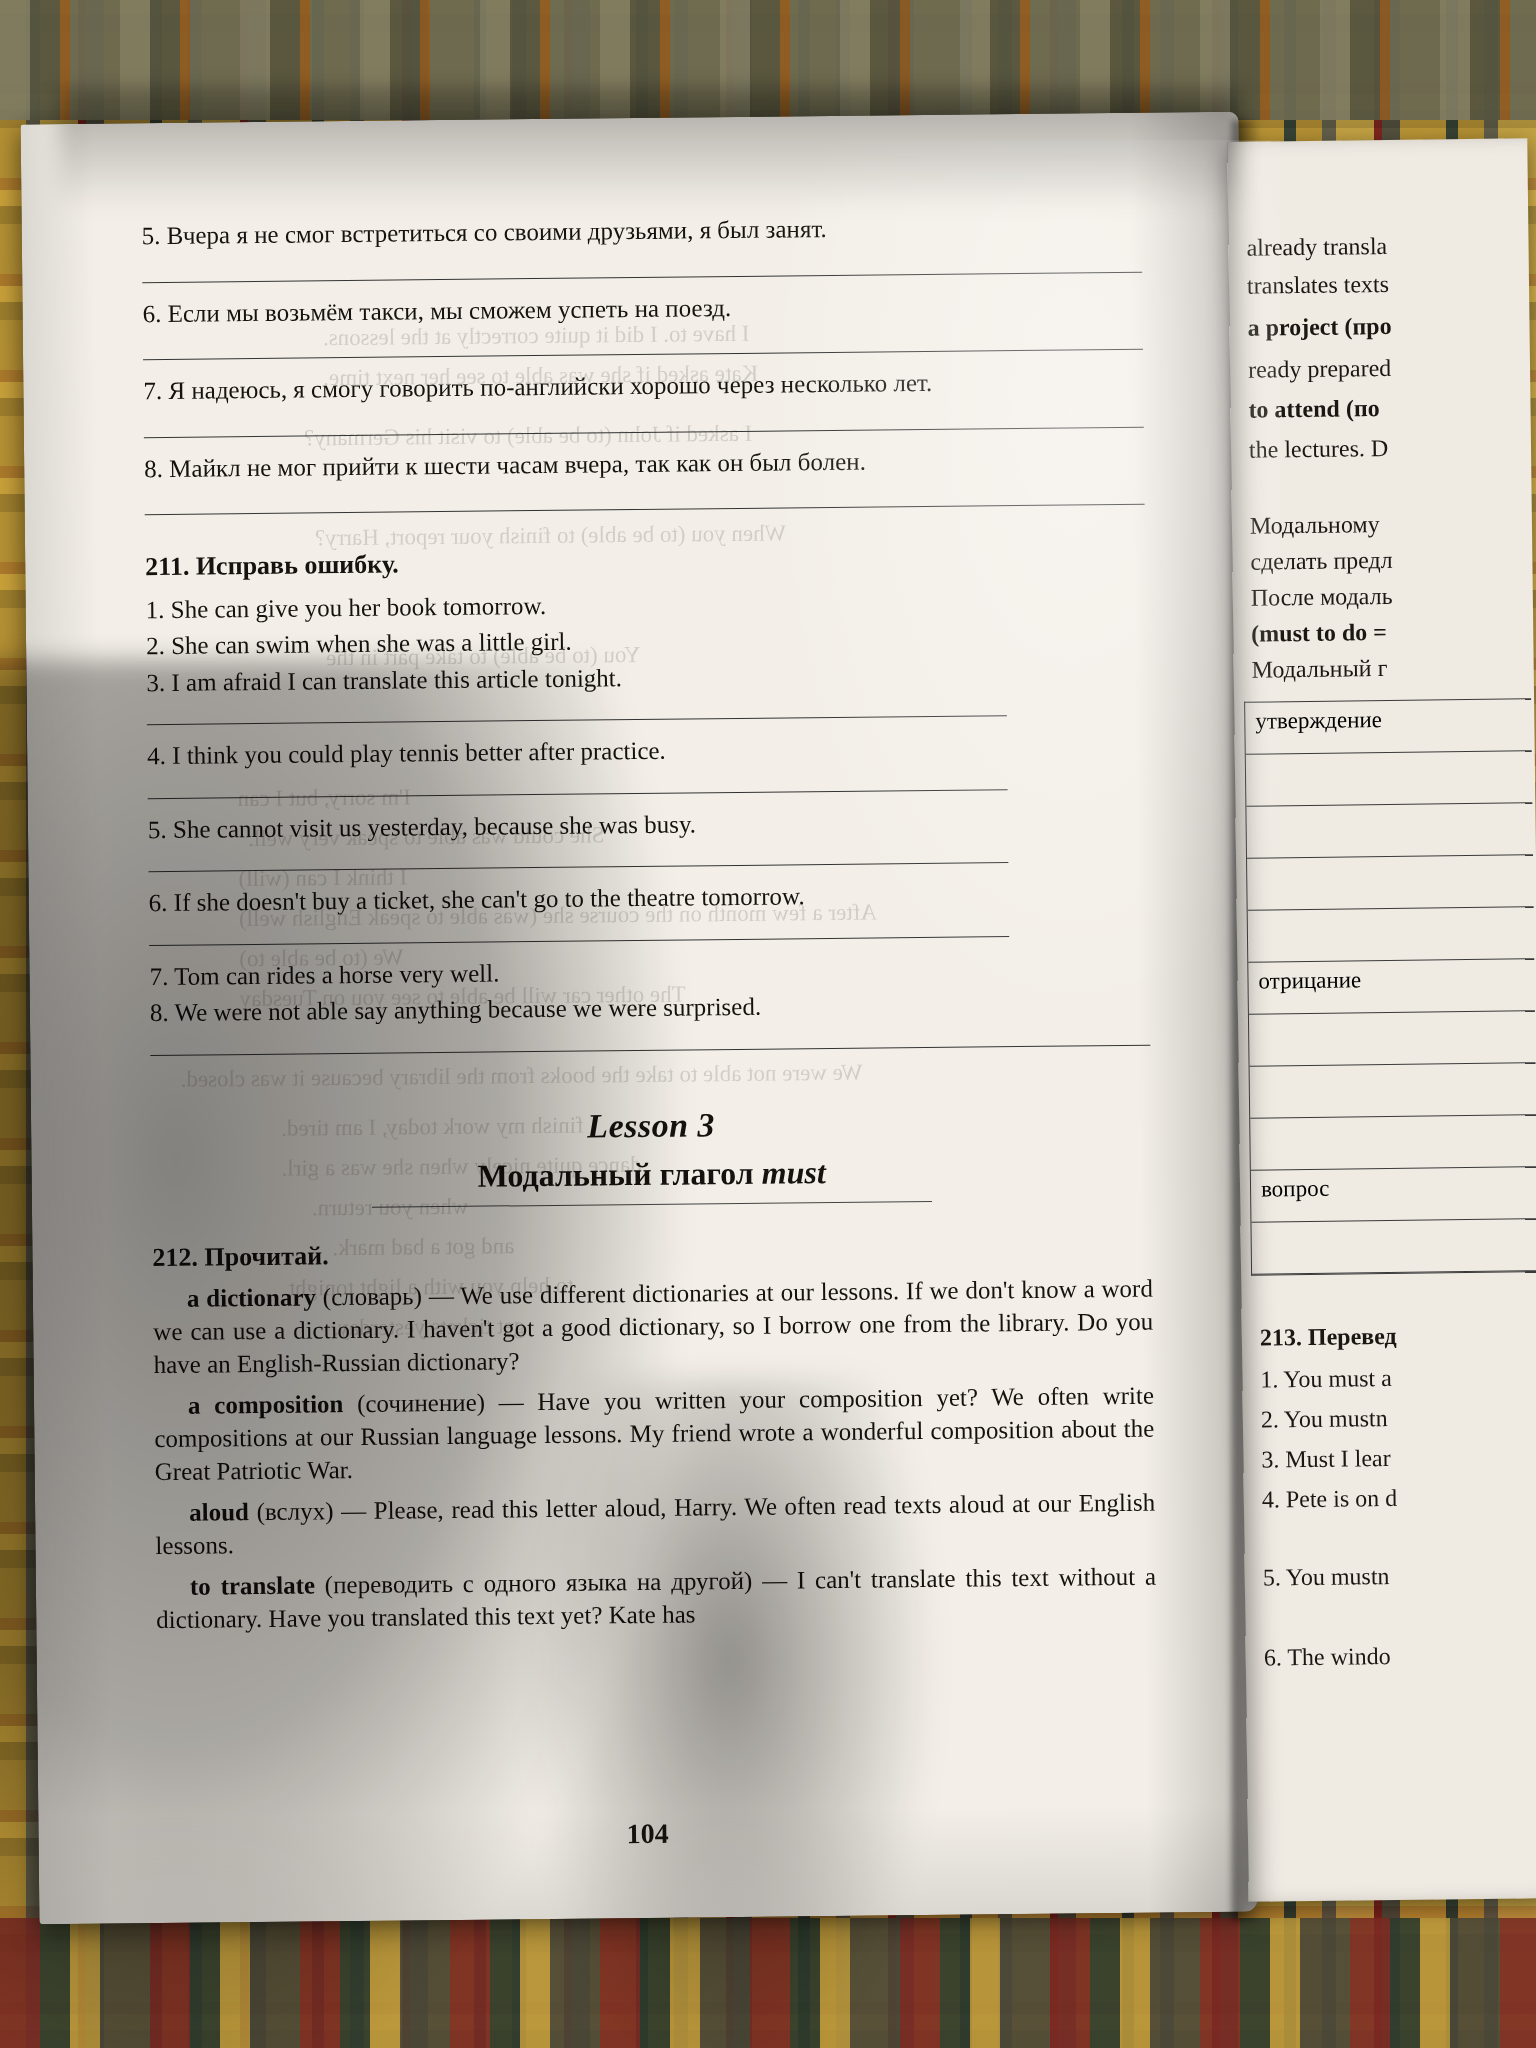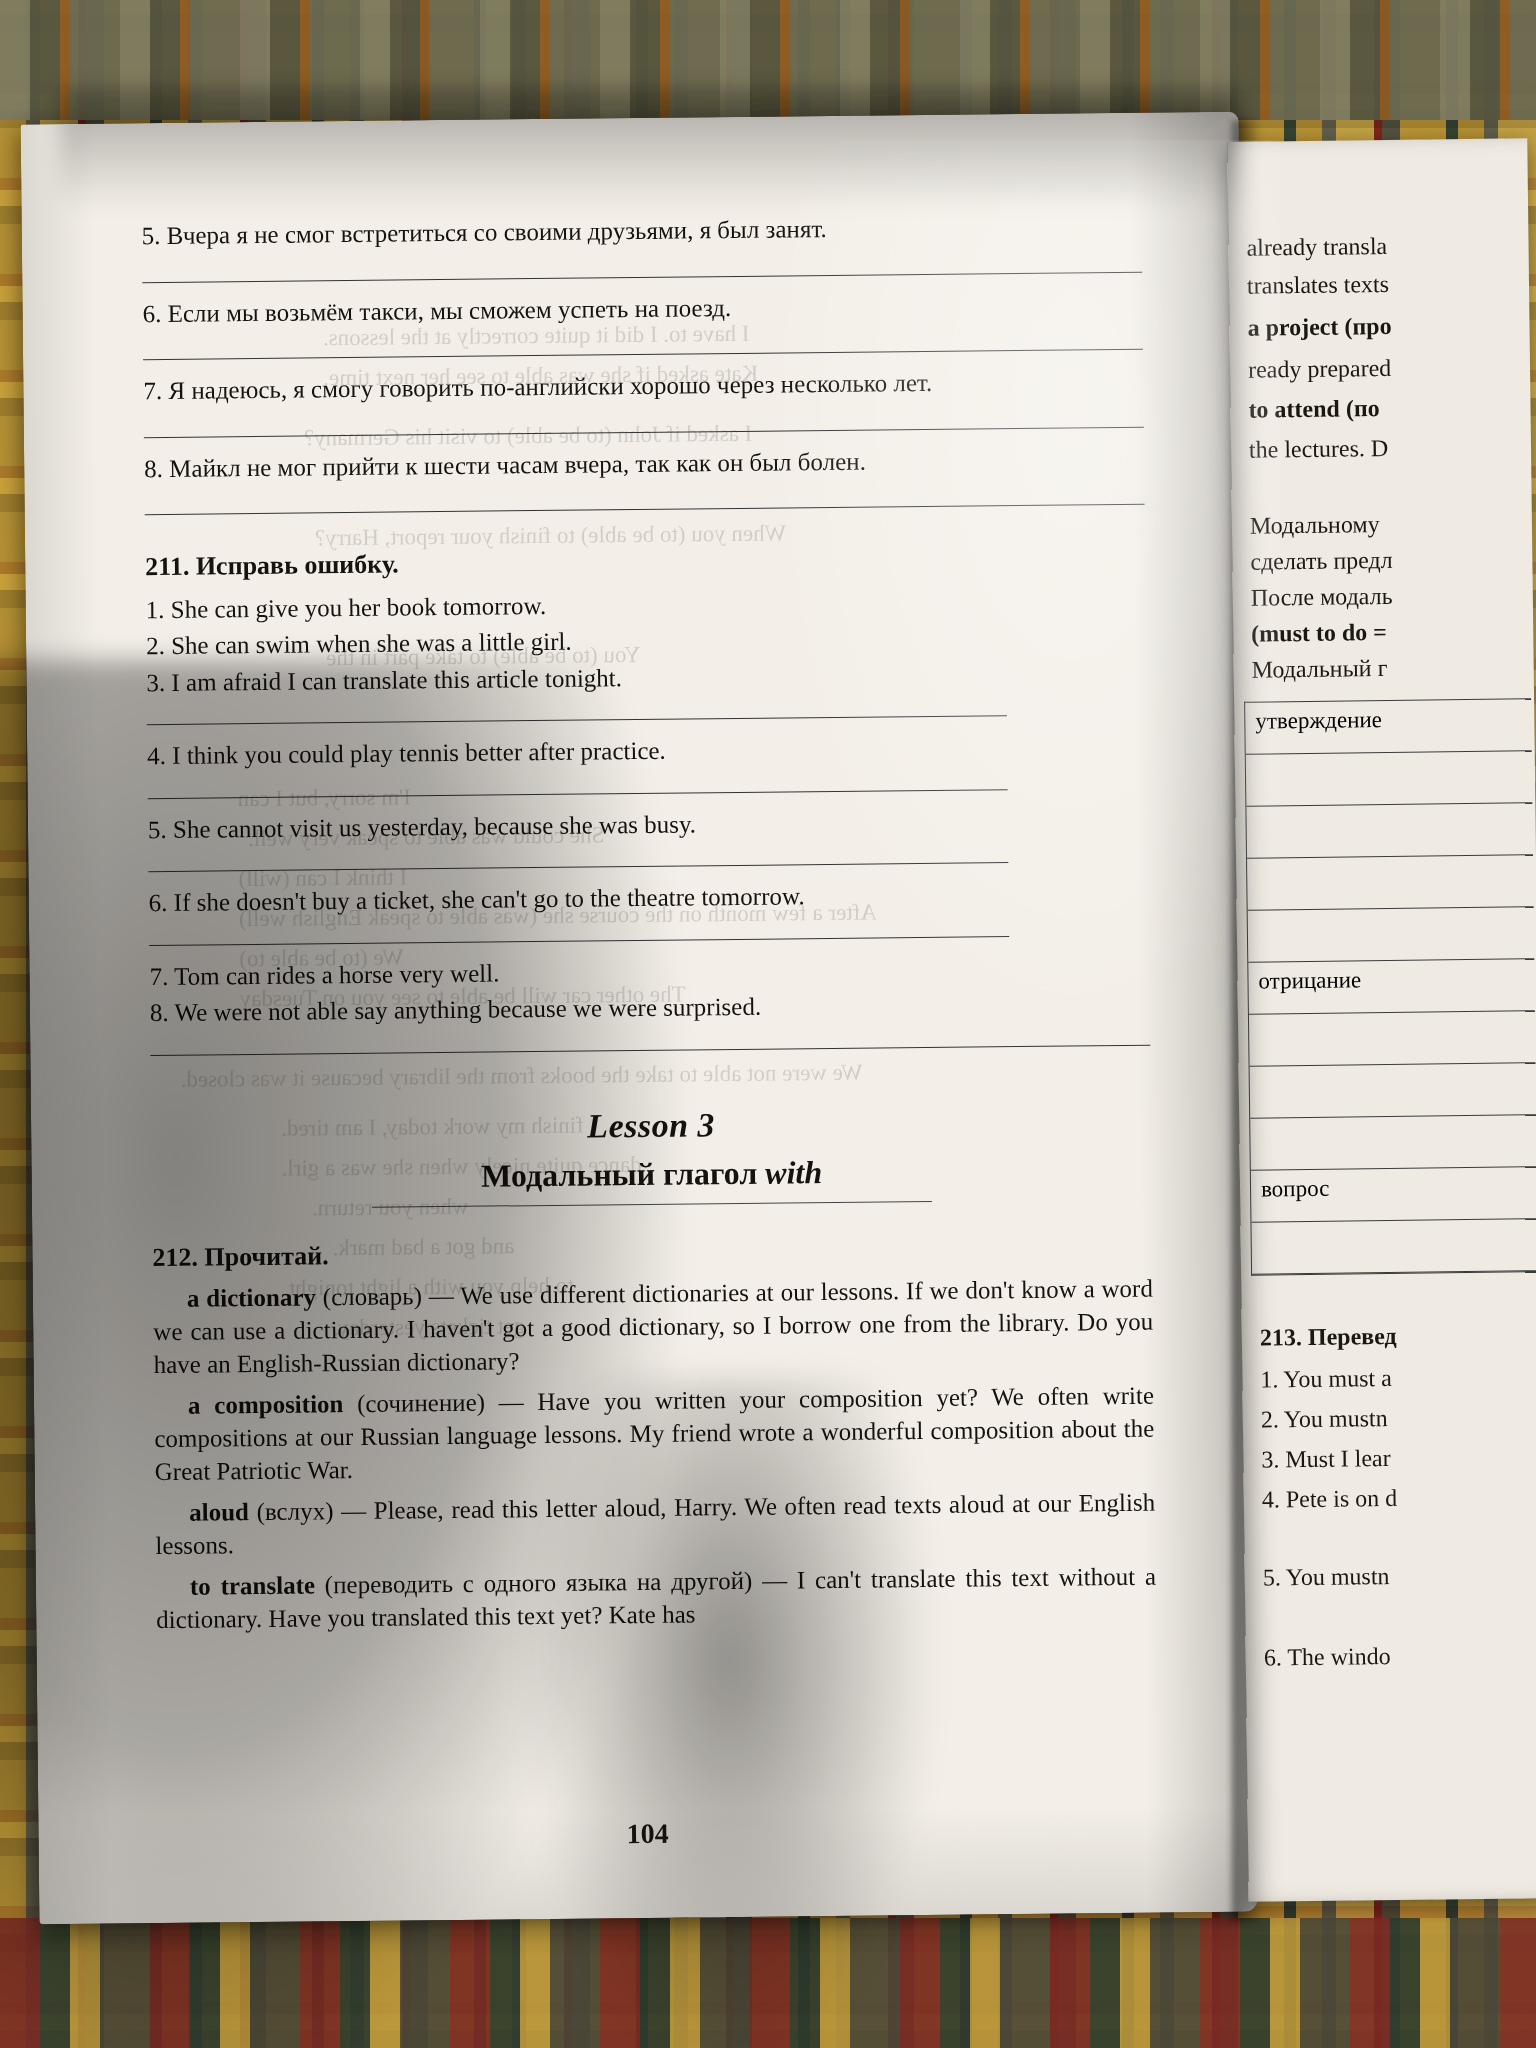--- a/index.html
+++ b/index.html
@@ -316,21 +316,21 @@
 
             <span class="item">7. Tom can rides a horse very well.</span>
             <span class="item">8. We were not able say anything because we were surprised.</span>
             <div class="wline"></div>
           </div>
         </div>
 
         <div>
           <div class="lesson-title">Lesson 3</div>
           <div class="lesson-sub">
-            <span>Модальный глагол </span><i>with</i>
+            <span>Модальный глагол </span><i>must</i>
           </div>
           <div class="rule-under"></div>
         </div>
 
         <div>
           <div class="read-head">212. Прочитай.</div>
 
           <p class="para">
             <b>a dictionary</b>
             <span>(словарь)</span><span> — We use different dictionaries at our lessons. If we don't know a word we can use a dictionary. I haven't got a good dictionary, so I borrow one from the library. Do you have an English-Russian dictionary?</span>

